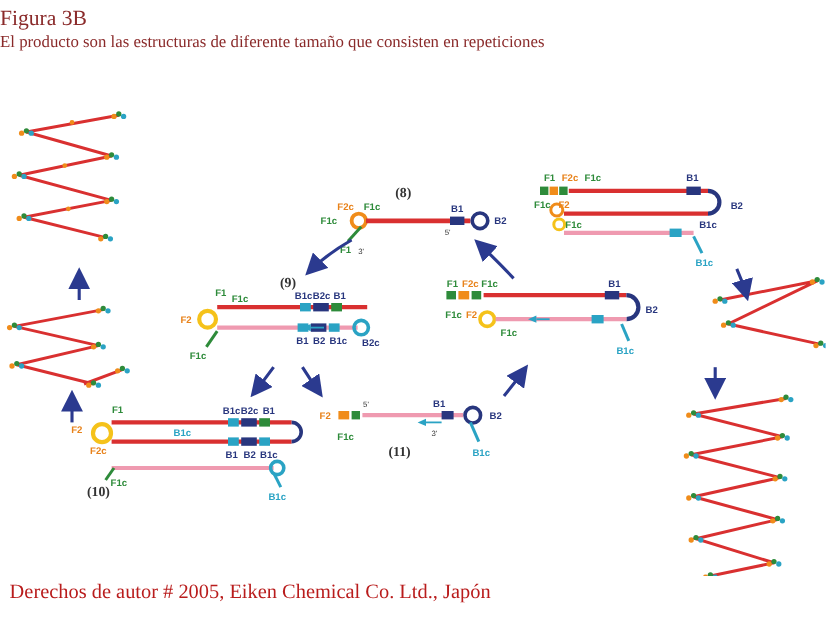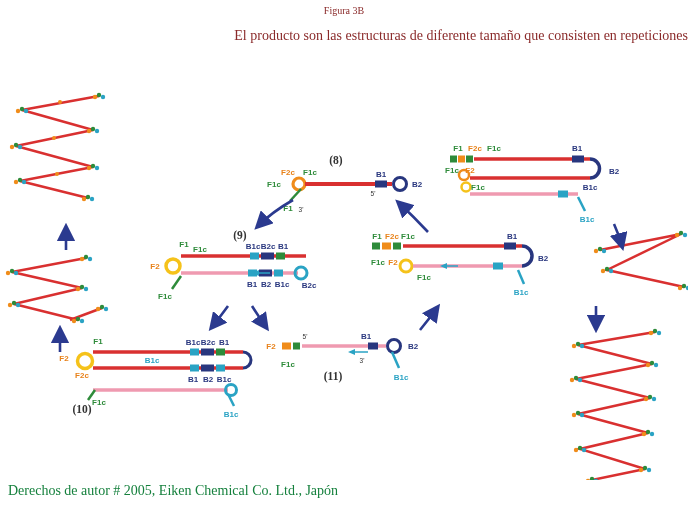--- a/index.html
+++ b/index.html
@@ -1,22 +1,22 @@
 <!DOCTYPE html>
 <html><head>
 <meta charset="utf-8">
 <style>
   *{margin:0;padding:0;box-sizing:border-box}
   html,body{background:#ffffff}
   body{width:688px;height:517px;overflow:hidden;font-family:"Liberation Serif",serif}
   .page{position:relative;width:688px;height:517px;background:#fff}
-  .fig-title{position:absolute;top:5px;left:0;width:100%;text-align:center;color:#8a2a2a;font-size:10px}
-  .fig-desc{position:absolute;top:25px;left:0;width:100%;text-align:right;color:#8a2a2a;font-size:14px;line-height:21px}
+  .fig-title{position:absolute;top:5px;left:0;width:100%;text-align:left;color:#8a2a2a;font-size:18px}
+  .fig-desc{position:absolute;top:25px;left:0;width:100%;text-align:left;color:#8a2a2a;font-size:14px;line-height:21px}
   .diagram{position:absolute;top:80px;left:0}
-  .copyright{position:absolute;top:483px;left:8px;color:#15803d;font-size:14px}
+  .copyright{position:absolute;top:483px;left:8px;color:#b91c1c;font-size:17px}
   svg text{font-family:"Liberation Sans",sans-serif;font-weight:bold}
   .lbl{font-size:8px}
   .lbl-g{fill:#2e8b3a}
   .lbl-o{fill:#e8821a}
   .lbl-n{fill:#28367e}
   .lbl-t{fill:#2aa3c4}
   .prime{font-size:6.5px;fill:#333;font-weight:normal}
   .step{font-size:11.5px;fill:#333;font-family:"Liberation Serif",serif}
 </style>
 </head>

